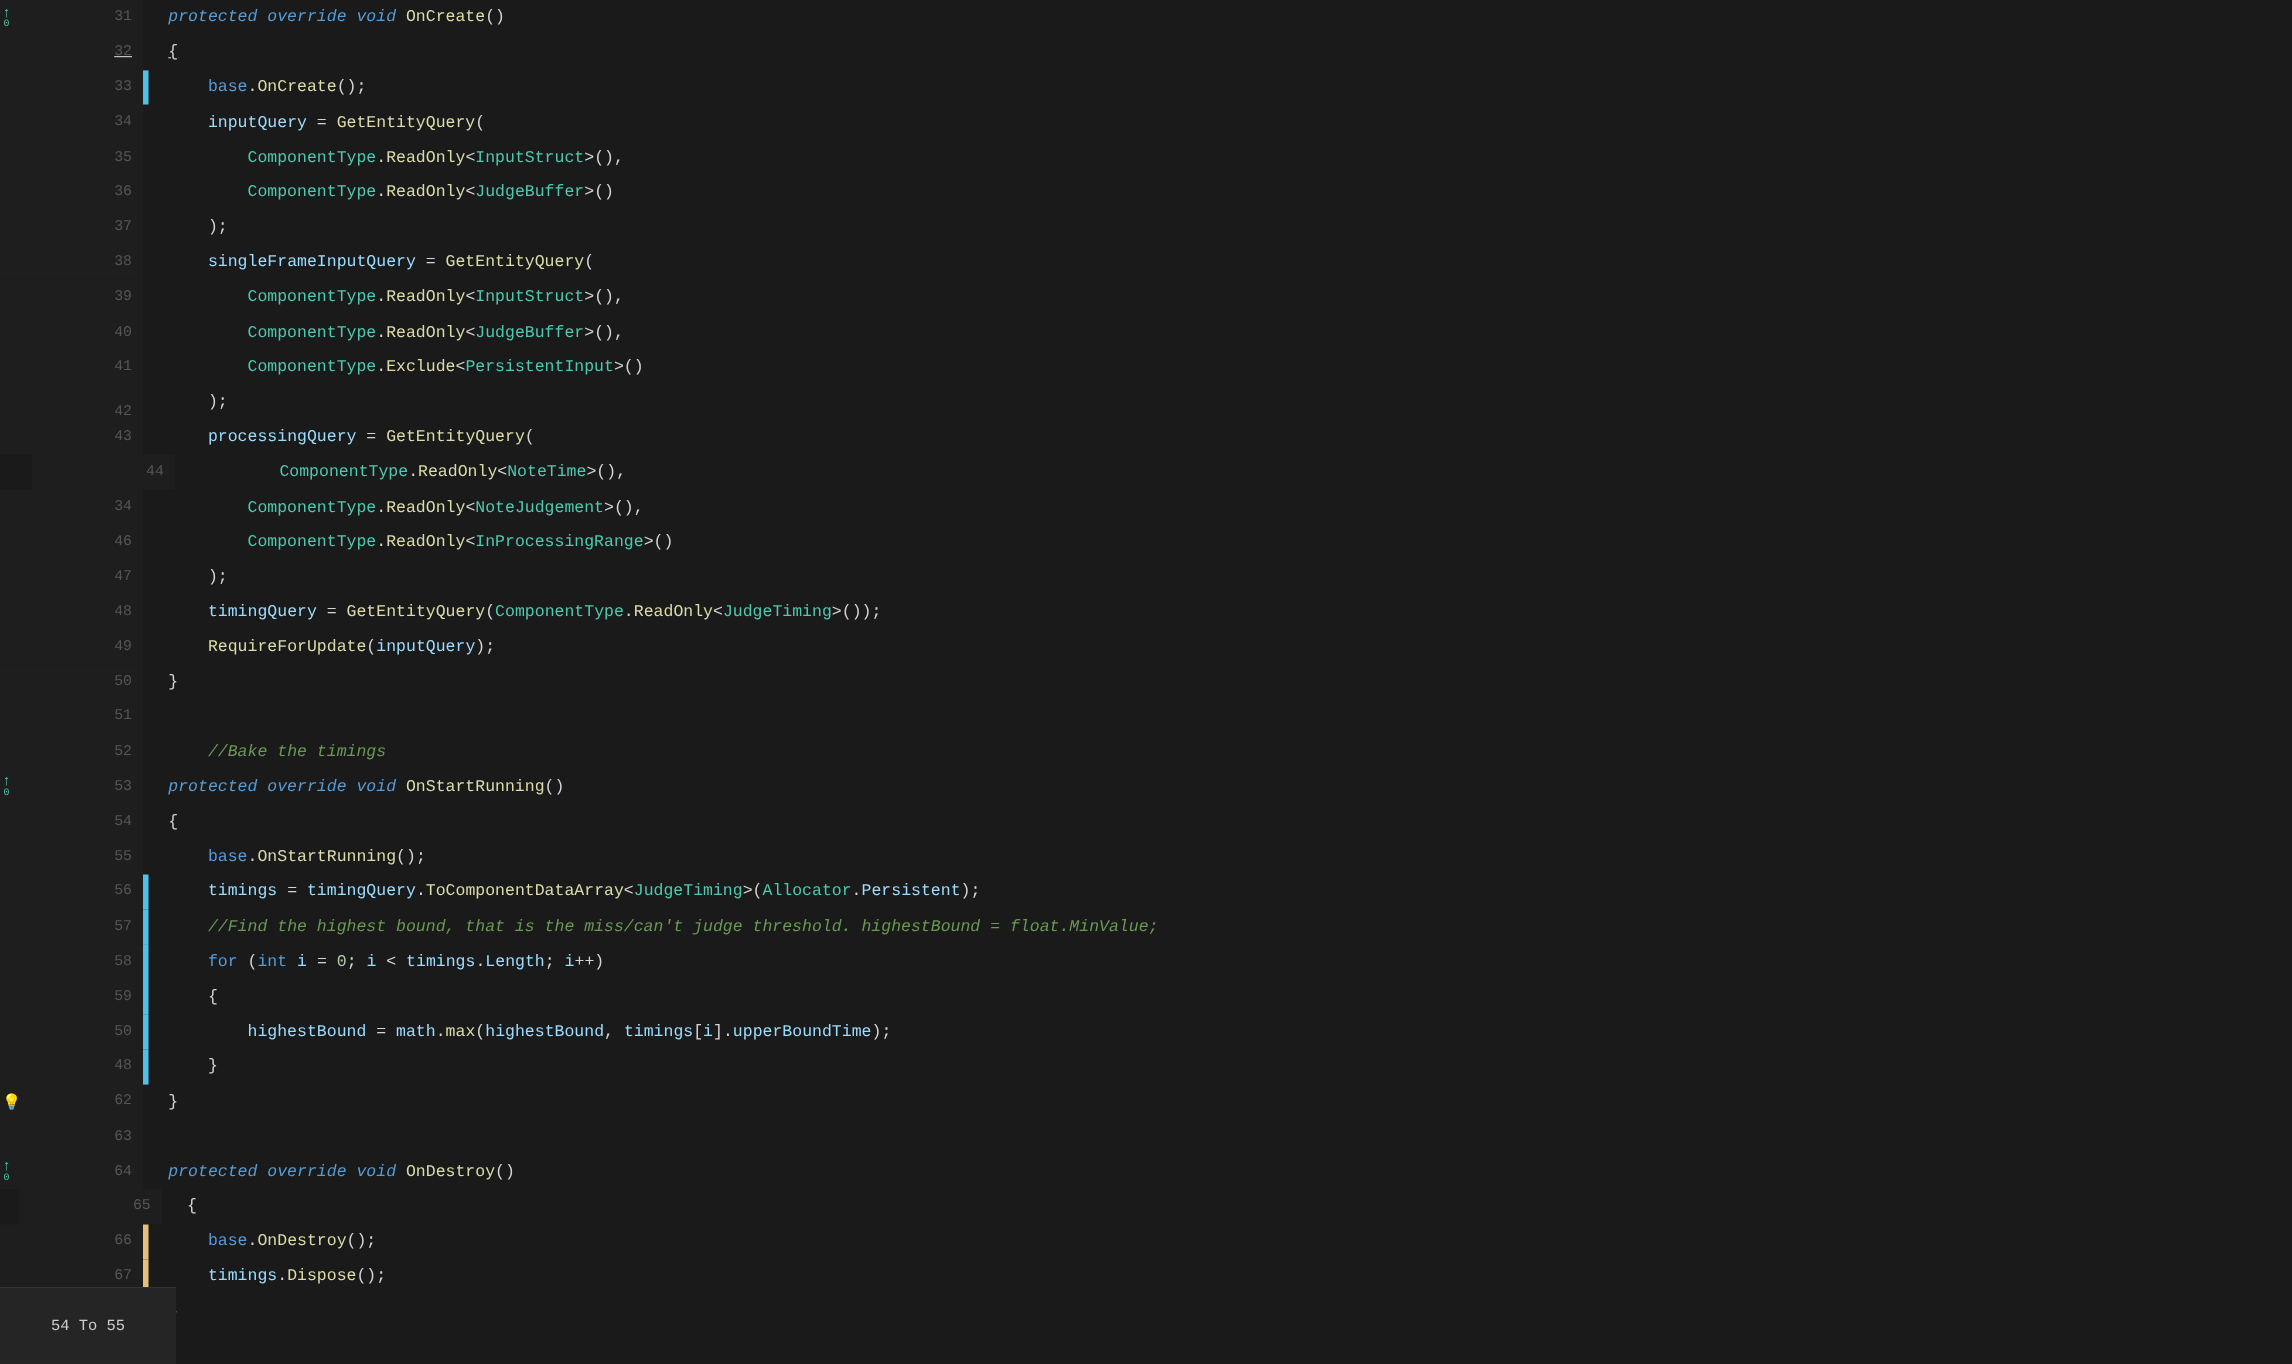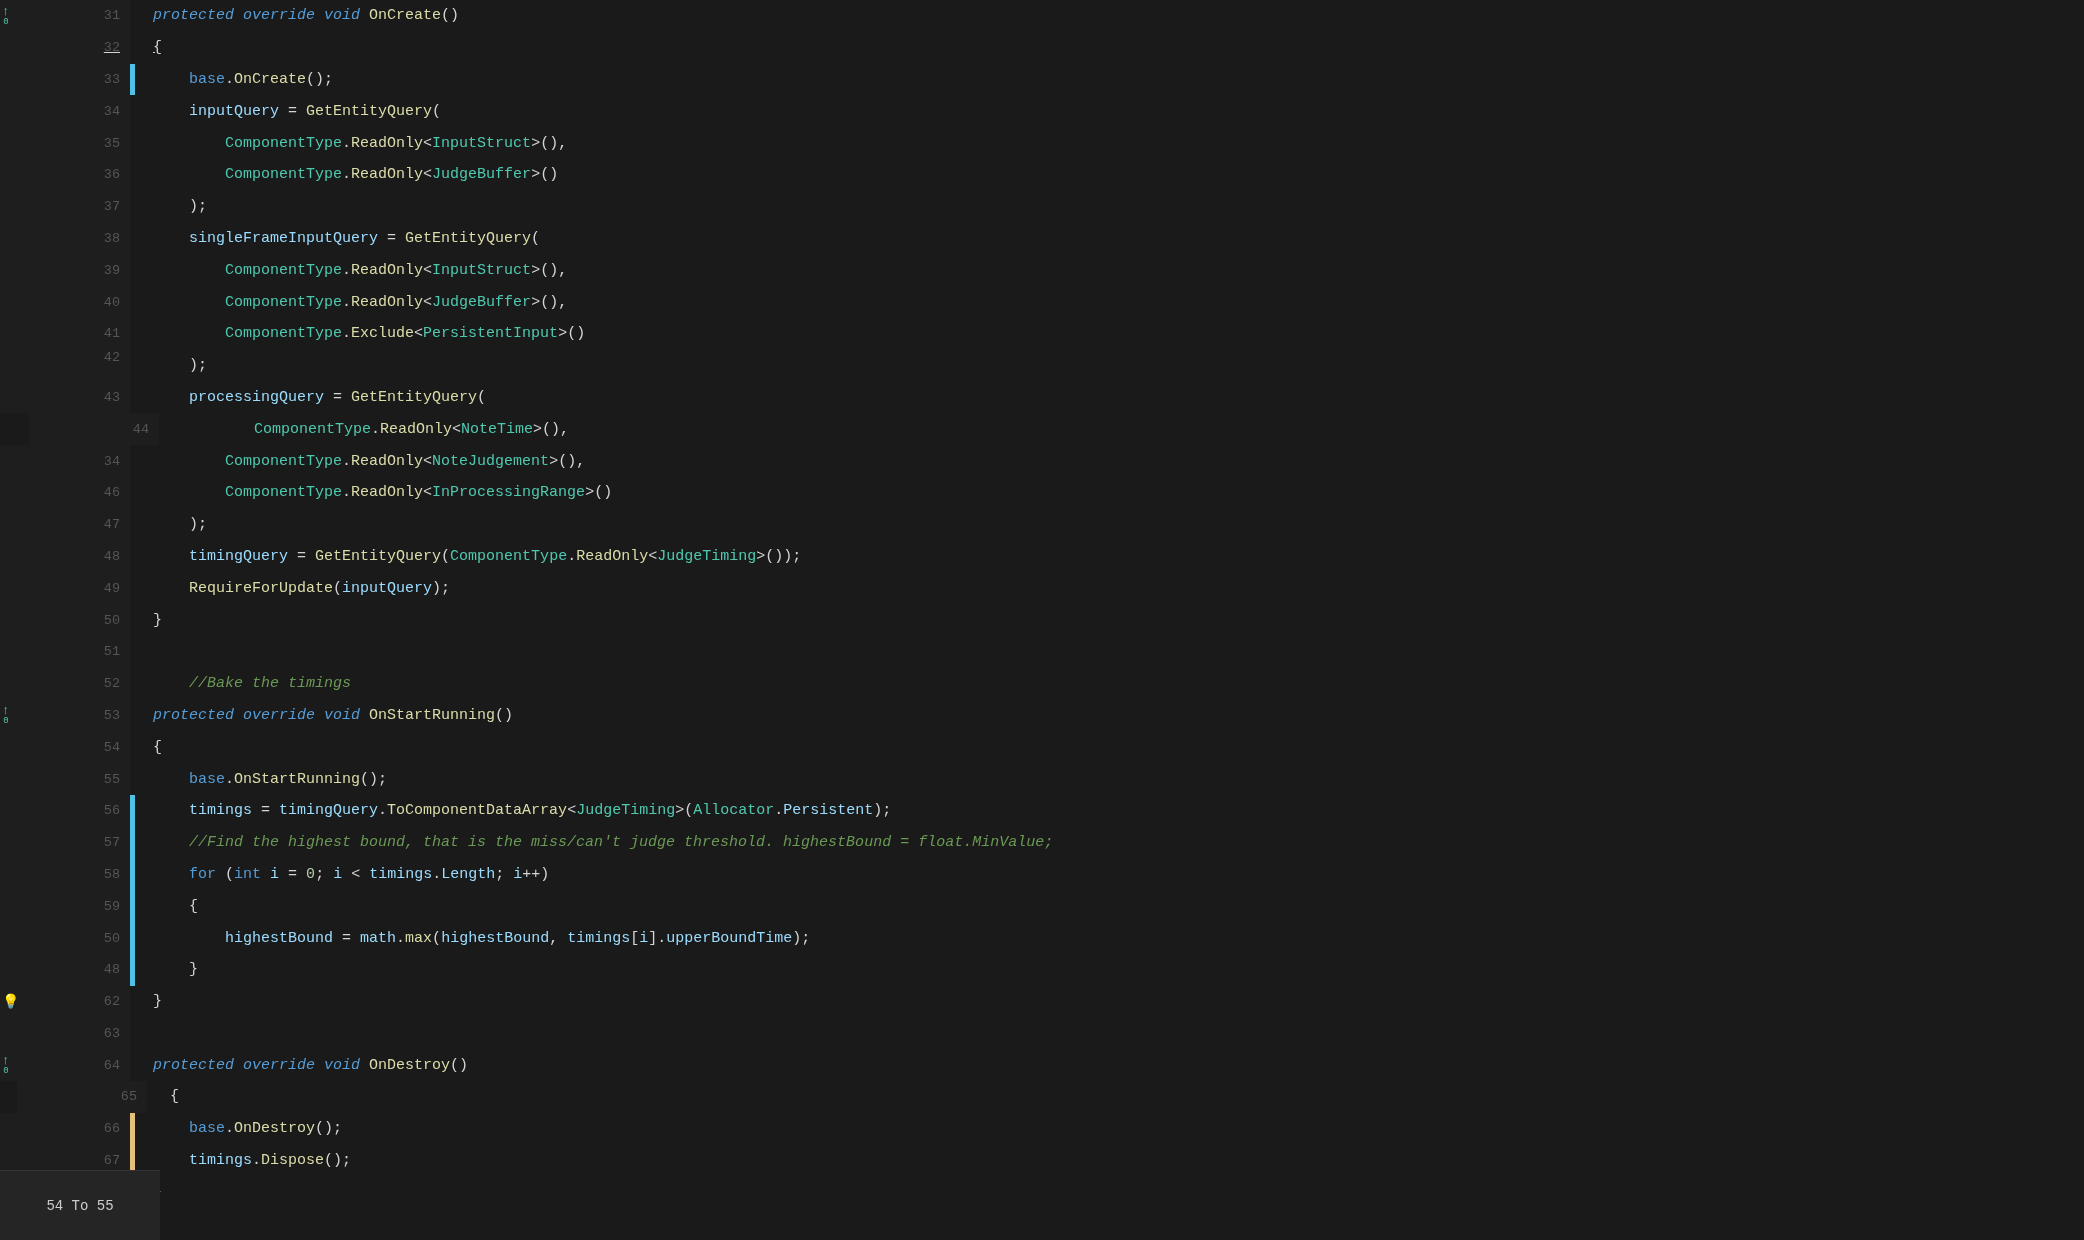--- a/index.html
+++ b/index.html
@@ -140,21 +140,21 @@
       </div>
       <div class="line-row" style="display: flex; height: 32px; align-items: stretch;">
         <div class="gutter-cell" style="width: 130px; min-width: 130px; display: flex; align-items: center; justify-content: flex-end; padding-right: 10px; position: relative; background: rgb(30, 30, 30);">
           <div style="position: absolute; left: 2px; display: flex; align-items: center; gap: 2px; height: 100%;"></div>
           <span style="color: rgb(85, 85, 85); font-size: 13.5px; font-family: &quot;Courier New&quot;, monospace;">41</span>
         </div>
         <div style="width: 5px; align-self: stretch; background: transparent;"></div>
         <div class="code-cell" style="flex: 1 1 0%; display: flex; align-items: center; padding-left: 18px; white-space: pre; font-size: 15px; font-family: &quot;Courier New&quot;, monospace;"><span style="color: rgb(212, 212, 212);">        </span><span style="color: rgb(78, 201, 176);">ComponentType</span><span style="color: rgb(212, 212, 212);">.</span><span style="color: rgb(220, 220, 170);">Exclude</span><span style="color: rgb(212, 212, 212);">&lt;</span><span style="color: rgb(78, 201, 176);">PersistentInput</span><span style="color: rgb(212, 212, 212);">&gt;()</span></div>
       </div>
       <div class="line-row" style="display: flex; height: 32px; align-items: stretch;">
-        <div class="gutter-cell" style="width: 130px; min-width: 130px; display: flex; align-items: flex-start; justify-content: flex-end; padding-right: 10px; position: relative; background: rgb(30, 30, 30);">
+        <div class="gutter-cell" style="width: 130px; min-width: 130px; display: flex; align-items: flex-end; justify-content: flex-end; padding-right: 10px; position: relative; background: rgb(30, 30, 30);">
           <div style="position: absolute; left: 2px; display: flex; align-items: center; gap: 2px; height: 100%;"></div>
           <span style="color: rgb(85, 85, 85); font-size: 13.5px; font-family: &quot;Courier New&quot;, monospace;">42</span>
         </div>
         <div style="width: 5px; align-self: stretch; background: transparent;"></div>
         <div class="code-cell" style="flex: 1 1 0%; display: flex; align-items: center; padding-left: 18px; white-space: pre; font-size: 15px; font-family: &quot;Courier New&quot;, monospace;"><span style="color: rgb(212, 212, 212);">    );</span></div>
       </div>
       <div class="line-row" style="display: flex; height: 32px; align-items: stretch;">
         <div class="gutter-cell" style="width: 130px; min-width: 130px; display: flex; align-items: center; justify-content: flex-end; padding-right: 10px; position: relative; background: rgb(30, 30, 30);">
           <div style="position: absolute; left: 2px; display: flex; align-items: center; gap: 2px; height: 100%;"></div>
           <span style="color: rgb(85, 85, 85); font-size: 13.5px; font-family: &quot;Courier New&quot;, monospace;">43</span>

